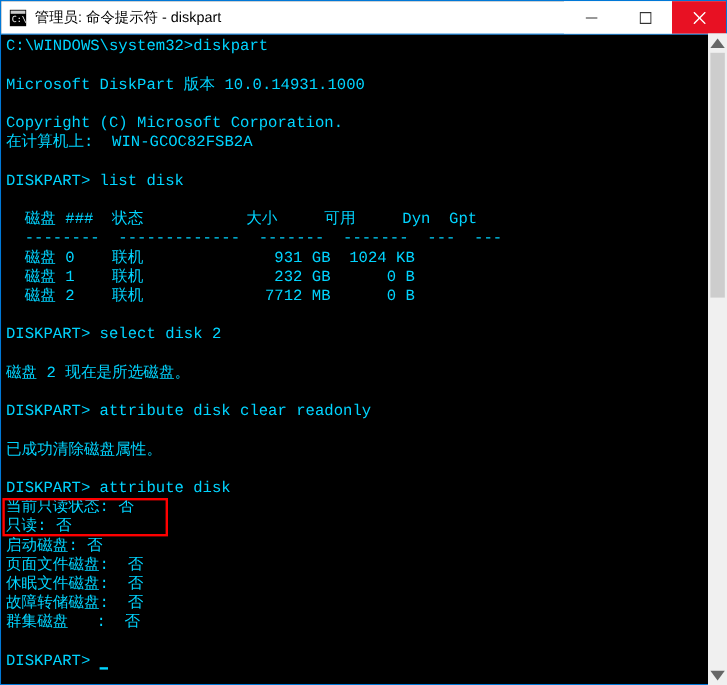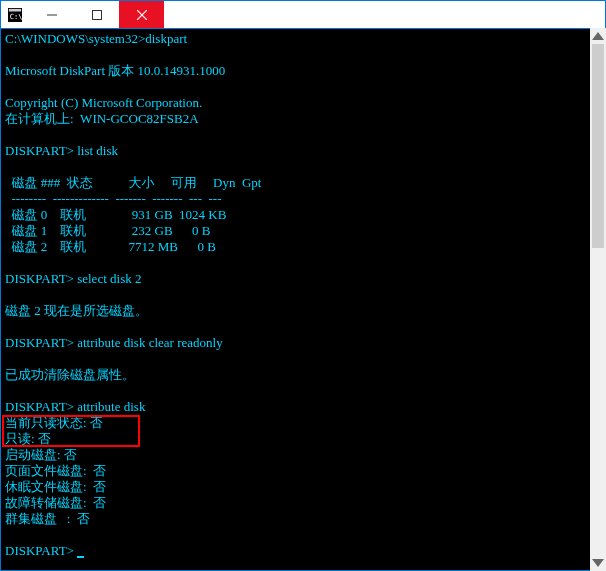--- a/index.html
+++ b/index.html
@@ -60,21 +60,21 @@
 .ctrl-btn.close {
   background: #e81123;
   color: #fff;
 }
 .ctrl-btn svg { width: 10px; height: 10px; }
 .terminal {
   flex: 1;
   background: #000;
   color: #00d4ff;
   padding: 2px 4px;
-  font-family: Liberation Serif, serif;
+  font-family: Liberation Mono, monospace;
   font-size: 13px;
   line-height: 16px;
   white-space: pre;
   overflow: hidden;
   position: relative;
 }
 .terminal .line { white-space: pre; }
 .highlight-box {
   position: absolute;
   border: 2px solid #ff0000;
@@ -121,20 +121,21 @@
 
 <div class="window">
   <div class="titlebar">
     <span class="titlebar-icon">
       <svg viewBox="0 0 16 16">
           <rect x="0" y="0" width="16" height="16" fill="#000"></rect>
           <rect x="1" y="1" width="14" height="3" fill="#ccc"></rect>
           <text x="2" y="12" font-size="8" fill="#fff" font-family="monospace">C:\</text>
         </svg>
     </span>
+    <span class="titlebar-text">管理员: 命令提示符 - diskpart</span>
     <div class="titlebar-controls">
       <div class="ctrl-btn">
         <svg viewBox="0 0 10 10">
             <line x1="0" y1="5" x2="10" y2="5" stroke="#333" stroke-width="1"></line>
           </svg>
       </div>
       <div class="ctrl-btn">
         <svg viewBox="0 0 10 10">
             <rect x="0.5" y="0.5" width="9" height="9" fill="none" stroke="#333" stroke-width="1"></rect>
           </svg>

